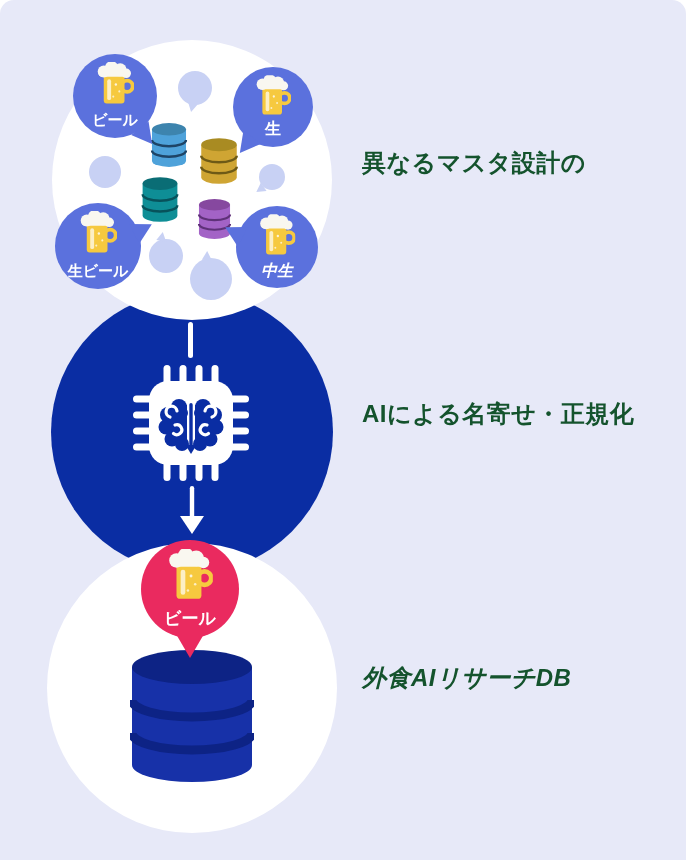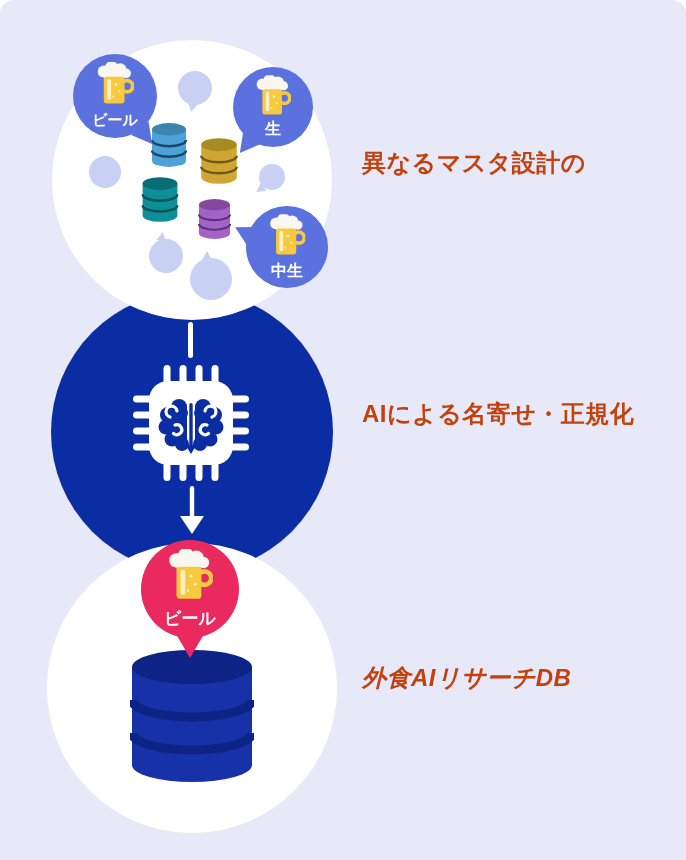--- a/index.html
+++ b/index.html
@@ -39,38 +39,38 @@
   .sbub .lbl{position:absolute;left:0;width:100%;text-align:center;color:#ffffff;font-weight:700;}
   .b-beer{left:73px;top:54px;width:84px;height:84px;}
   .b-beer .tail{right:0px;bottom:-8px;transform:rotate(-38deg);}
   .b-beer .lbl{top:57px;font-size:15px;}
   .b-nama{left:233px;top:67px;width:80px;height:80px;}
   .b-nama .tail{left:2px;bottom:-8px;transform:rotate(38deg);}
   .b-nama .lbl{top:52px;font-size:16px;}
   .b-namabeer{left:55px;top:203px;width:86px;height:86px;}
   .b-namabeer .tail{right:-13px;top:16px;transform:rotate(-118deg);}
   .b-namabeer .lbl{top:59px;font-size:15px;}
-  .b-chunama{left:246px;top:206px;width:82px;height:82px;}
+  .b-chunama{left:236px;top:206px;width:82px;height:82px;font-style:italic;}
   .b-chunama .tail{left:-13px;top:16px;transform:rotate(118deg);}
   .b-chunama .lbl{top:55px;font-size:16px;}
 
   
   .connector{position:absolute;left:188px;top:322px;width:5px;height:36px;background:#ffffff;border-radius:3px;z-index:3;}
   .chip{position:absolute;left:129px;top:361px;width:124px;height:124px;z-index:3;}
   .down-arrow{position:absolute;left:178px;top:484px;width:28px;height:56px;z-index:3;}
 
   
   .pbub{position:absolute;left:141px;top:540px;width:98px;height:98px;border-radius:50%;background:#ea2a5f;z-index:6;}
   .pbub .tail{position:absolute;left:50%;margin-left:-14px;bottom:-20px;width:0;height:0;border-left:14px solid transparent;border-right:14px solid transparent;border-top:24px solid #ea2a5f;}
   .pbub .mug{position:absolute;left:50%;transform:translateX(-50%);top:9px;}
   .pbub .lbl{position:absolute;top:67px;left:0;width:100%;text-align:center;color:#ffffff;font-weight:700;font-size:17px;}
   .bigdb{position:absolute;left:130px;top:648px;width:124px;height:136px;z-index:5;}
 
   
-  .caption{position:absolute;left:362px;color:#c2410c;font-weight:700;font-size:24px;line-height:35px;letter-spacing:0.5px;z-index:7;white-space:nowrap;}
+  .caption{position:absolute;left:362px;color:#14532d;font-weight:700;font-size:24px;line-height:35px;letter-spacing:0.5px;z-index:7;white-space:nowrap;}
   .cap1{top:145px;}
   .cap2{top:396px;}
   .cap3{top:660px;font-style:italic;}
 
   .defs{position:absolute;width:0;height:0;overflow:hidden;}
 </style>
 </head>
 <body>
 
 <svg class="defs" aria-hidden="true">
@@ -139,20 +139,27 @@
         <use href="#beer-mug"></use>
       </svg>
     <div class="lbl">ビール</div>
   </div>
   <div class="sbub b-nama">
     <span class="tail"></span>
     <svg class="mug" width="36" height="43" viewBox="0 0 44 52">
         <use href="#beer-mug"></use>
       </svg>
     <div class="lbl">生</div>
+  </div>
+  <div class="sbub b-namabeer">
+    <span class="tail"></span>
+    <svg class="mug" width="38" height="45" viewBox="0 0 44 52">
+        <use href="#beer-mug"></use>
+      </svg>
+    <div class="lbl">生ビール</div>
   </div>
   <div class="sbub b-chunama">
     <span class="tail"></span>
     <svg class="mug" width="37" height="44" viewBox="0 0 44 52">
         <use href="#beer-mug"></use>
       </svg>
     <div class="lbl">中生</div>
   </div>
 
   <div class="connector"></div>

